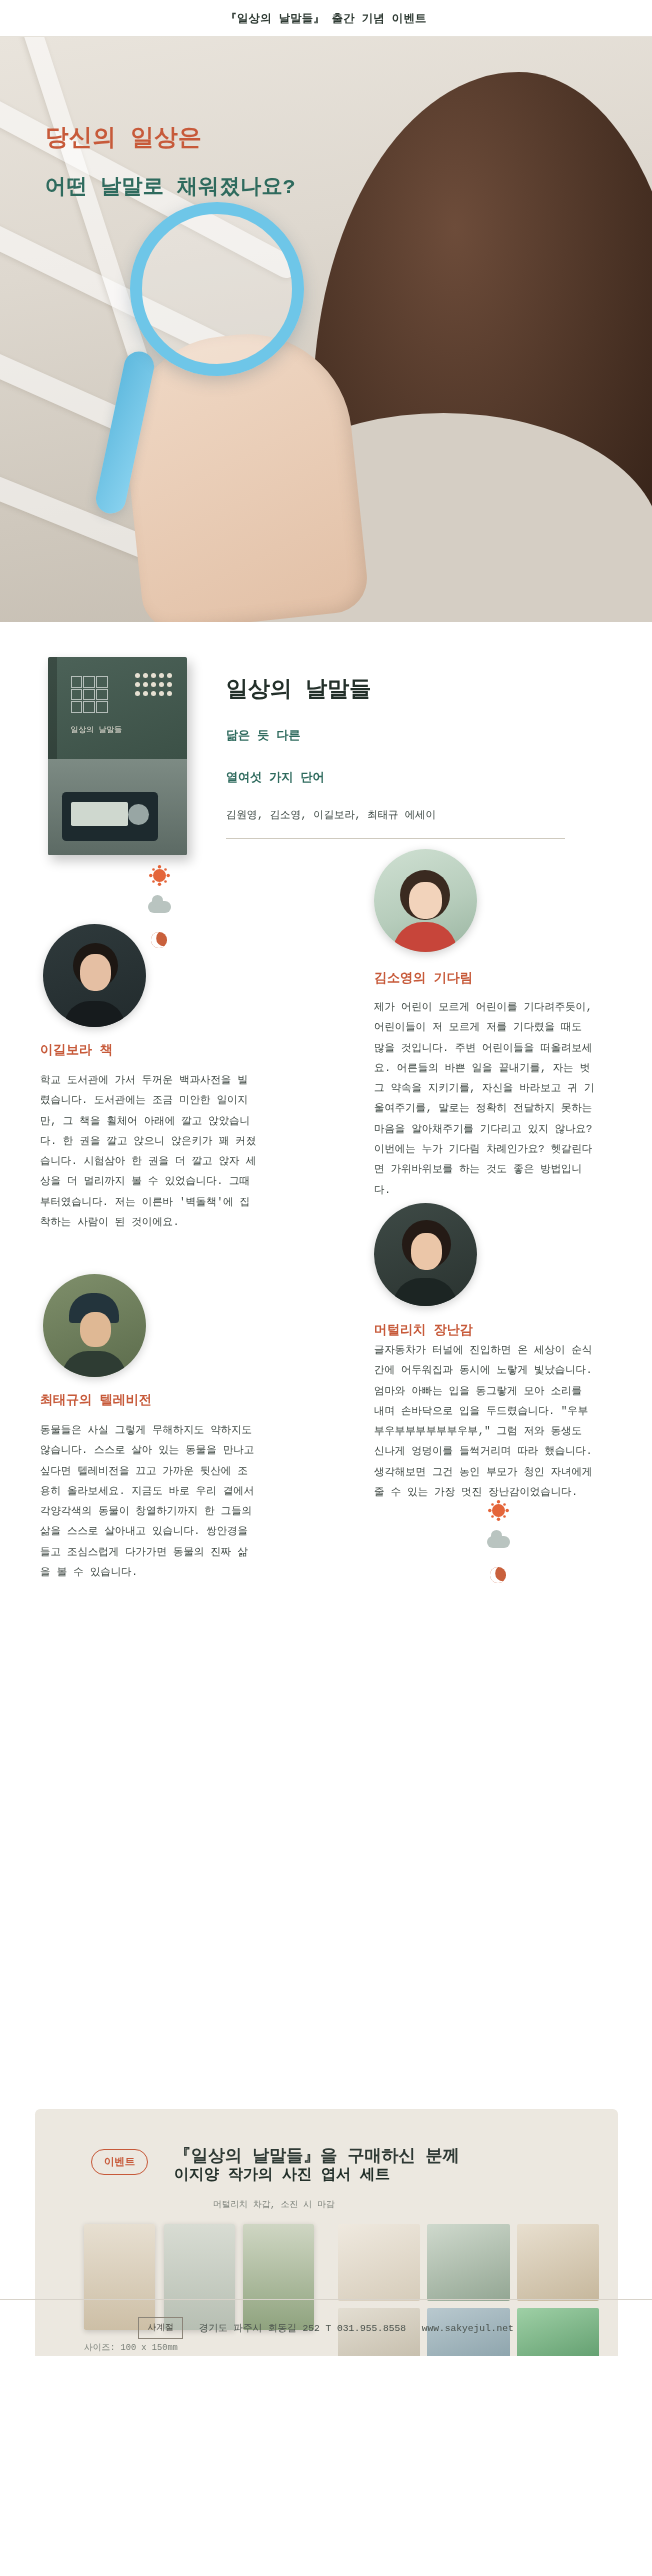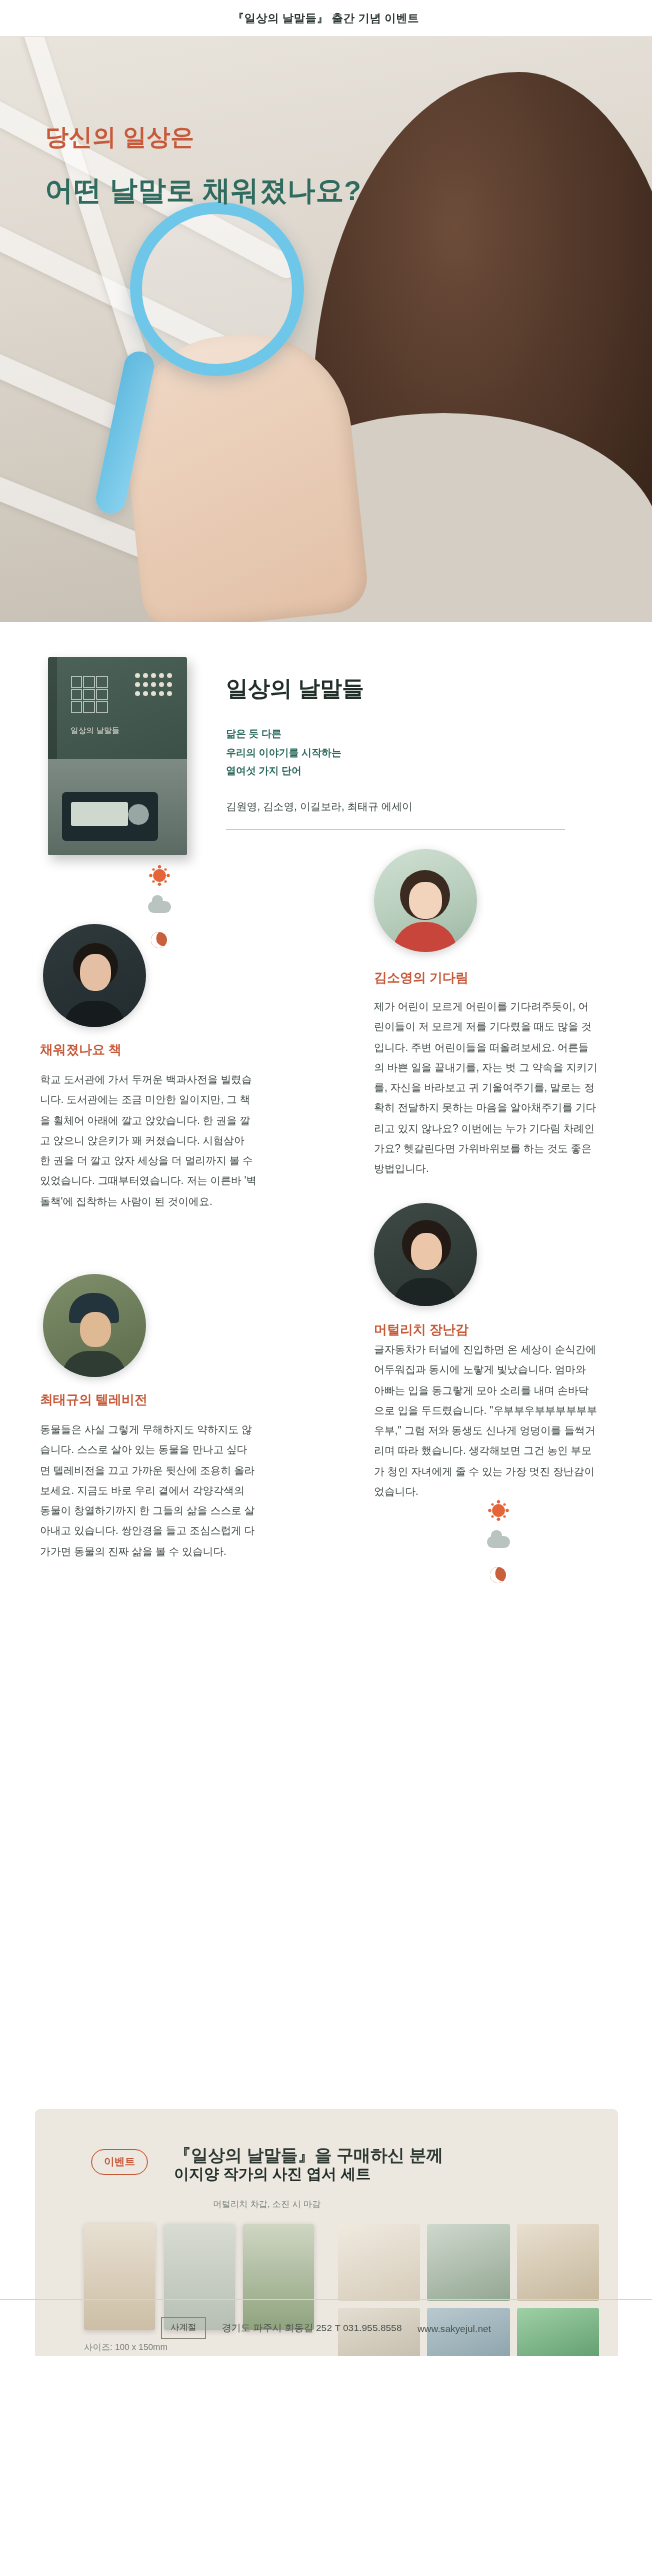--- a/index.html
+++ b/index.html
@@ -7,20 +7,21 @@
     width: 652px;
     background: #ffffff;
     font-family: "Liberation Sans", sans-serif;
   }
   .page {
     position: relative;
     width: 652px;
     height: 2356px;
     overflow: hidden;
     background: #ffffff;
+    font-family: Liberation Mono, monospace;
   }
 
   
   .topbar {
     height: 37px;
     background: #ffffff;
     display: flex;
     align-items: center;
     justify-content: center;
     border-bottom: 0.9px solid #e6e2da;
@@ -109,21 +110,21 @@
     z-index: 5;
   }
   .hero-line1 {
     font-size: 23.5px;
     color: #c75a3a;
     font-weight: bold;
     letter-spacing: 0.01em;
     margin-bottom: 19px;
   }
   .hero-line2 {
-    font-size: 28px;
+    font-size: 21px;
     color: #2f6b5e;
     font-weight: bold;
     letter-spacing: 0.01em;
   }
 
   
   .book-section {
     position: relative;
     padding: 43px 0 0 0;
     height: 217px;
@@ -210,24 +211,25 @@
     top: 52px;
     width: 365px;
   }
   .book-title {
     font-size: 22px;
     font-weight: bold;
     color: #23302a;
     margin-bottom: 21px;
   }
   .book-sub p {
-    font-size: 10px;
+    font-size: 12px;
     color: #2f6b5e;
     font-weight: bold;
     line-height: 1.85;
+    margin-top: 20px;
   }
   .book-authors {
     margin-top: 19px;
     font-size: 10.4px;
     color: #3b4742;
   }
   .book-rule {
     margin-top: 15.7px;
     width: 339px;
     height: 0.9px;
@@ -444,21 +446,20 @@
           <div class="screen"></div>
           <div class="dial"></div>
         </div>
       </div>
     </div>
 
     <div class="book-info">
       <div class="book-title">일상의 날말들</div>
       <div class="book-sub">
         <p>닮은 듯 다른</p>
-        <p>우리의 이야기를 시작하는</p>
         <p>열여섯 가지 단어</p>
       </div>
       <div class="book-authors">김원영, 김소영, 이길보라, 최태규 에세이</div>
       <div class="book-rule"></div>
     </div>
   </div>
 
   <div class="authors">
 
     <div class="wicons" style="left:148px; top:26px;">
@@ -481,21 +482,21 @@
     </div>
     <div class="author-name" style="left:374px; top:130px;">김소영의 기다림</div>
     <div class="author-body" style="left:374px; top:158px; width:224px;">제가 어린이 모르게 어린이를 기다려주듯이, 어린이들이 저 모르게 저를 기다렸을 때도 많을 것입니다. 주변 어린이들을 떠올려보세요. 어른들의 바쁜 일을 끝내기를, 자는 벗 그 약속을 지키기를, 자신을 바라보고 귀 기울여주기를, 말로는 정확히 전달하지 못하는 마음을 알아채주기를 기다리고 있지 않나요? 이번에는 누가 기다림 차례인가요? 헷갈린다면 가위바위보를 하는 것도 좋은 방법입니다.</div>
 
     <div class="portrait" style="left:43px; top:85px;">
       <div class="p-face" style="background:linear-gradient(160deg,#2f3a3c 0%,#222b2d 100%);"></div>
       <div style="position:absolute;left:30px;top:19px;width:45px;height:45px;border-radius:50%;background:#1d1713;"></div>
       <div style="position:absolute;left:37px;top:30px;width:31px;height:37px;border-radius:45%;background:#e5bfa3;"></div>
       <div style="position:absolute;left:21px;bottom:0;width:61px;height:26px;border-radius:31px 31px 0 0;background:#161b1d;"></div>
     </div>
-    <div class="author-name" style="left:40px; top:202px;">채워졌나요 책</div>
+    <div class="author-name" style="left:40px; top:202px;">이길보라 책</div>
     <div class="author-body" style="left:40px; top:231px; width:217px;">학교 도서관에 가서 두꺼운 백과사전을 빌렸습니다. 도서관에는 조금 미안한 일이지만, 그 책을 휠체어 아래에 깔고 앉았습니다. 한 권을 깔고 앉으니 앉은키가 꽤 커졌습니다. 시험삼아 한 권을 더 깔고 앉자 세상을 더 멀리까지 볼 수 있었습니다. 그때부터였습니다. 저는 이른바 '벽돌책'에 집착하는 사람이 된 것이에요.</div>
 
     <div class="portrait" style="left:374px; top:364px;">
       <div class="p-face" style="background:linear-gradient(160deg,#3e4a46 0%,#2a3330 100%);"></div>
       <div style="position:absolute;left:28px;top:17.4px;width:49px;height:49px;border-radius:50%;background:#241a15;"></div>
       <div style="position:absolute;left:37px;top:30px;width:31px;height:37px;border-radius:45%;background:#ebc6a8;"></div>
       <div style="position:absolute;left:19px;bottom:0;width:64px;height:28px;border-radius:33px 33px 0 0;background:#1c2523;"></div>
     </div>
     <div class="author-name" style="left:374px; top:482px;">머털리치 장난감</div>
     <div class="author-body" style="left:374px; top:501px; width:224px;">글자동차가 터널에 진입하면 온 세상이 순식간에 어두워집과 동시에 노랗게 빛났습니다. 엄마와 아빠는 입을 동그랗게 모아 소리를 내며 손바닥으로 입을 두드렸습니다. "우부부우부부부부부부우부," 그럼 저와 동생도 신나게 엉덩이를 들썩거리며 따라 했습니다. 생각해보면 그건 농인 부모가 청인 자녀에게 줄 수 있는 가장 멋진 장난감이었습니다.</div>

